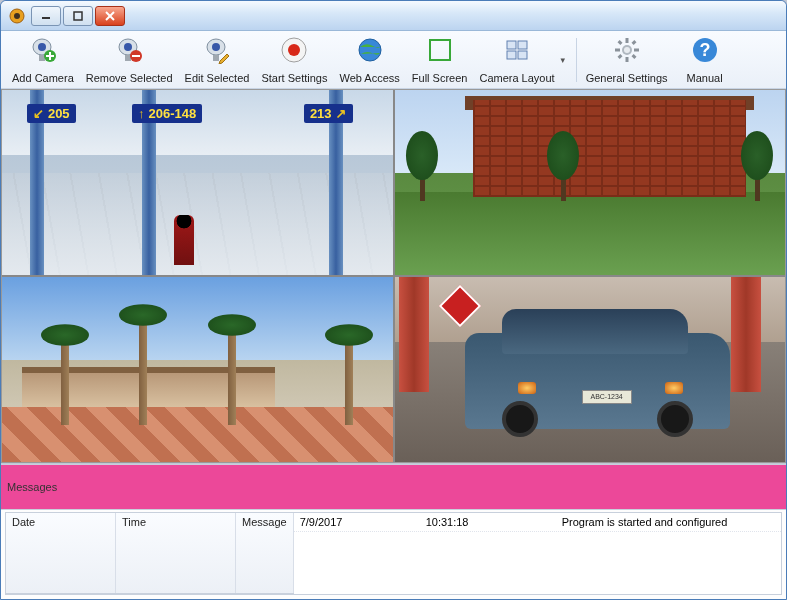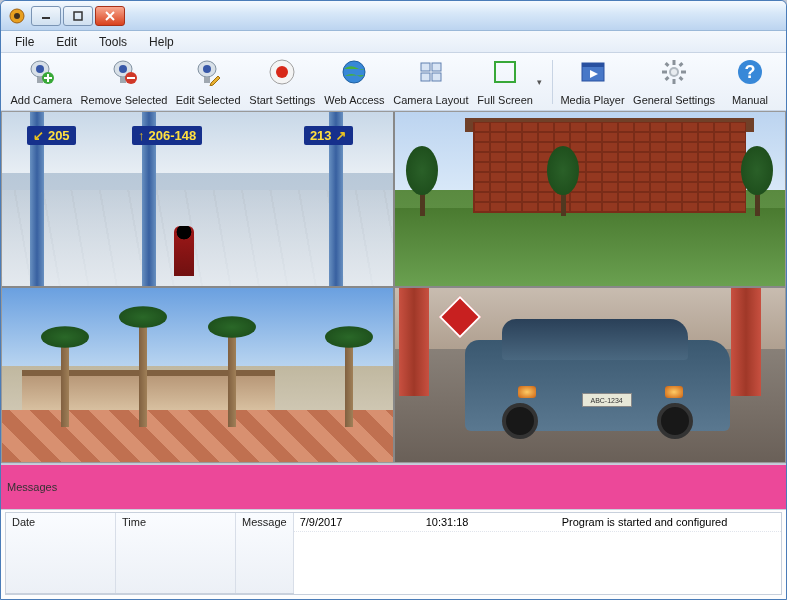--- a/index.html
+++ b/index.html
@@ -190,26 +190,20 @@
       </div>
       <div class="win-btn close">
         <svg width="10" height="10">
             <line x1="1" y1="1" x2="9" y2="9" stroke="#fff" stroke-width="2"></line>
             <line x1="9" y1="1" x2="1" y2="9" stroke="#fff" stroke-width="2"></line>
           </svg>
       </div>
     </div>
   </div>
 
-  <div class="menubar">
-    <div class="menu-item">File</div>
-    <div class="menu-item">Edit</div>
-    <div class="menu-item">Tools</div>
-    <div class="menu-item">Help</div>
-  </div>
 
   <div class="toolbar">
     <div class="tool-btn">
       <span class="tool-icon">
         <svg width="28" height="28" viewBox="0 0 28 28">
             <ellipse cx="13" cy="11" rx="9" ry="8" fill="#d8e0e8" stroke="#8090a0"></ellipse>
             <circle cx="13" cy="11" r="4" fill="#3858a8"></circle>
             <rect x="10" y="19" width="6" height="6" fill="#a0a8b0"></rect>
             <circle cx="21" cy="20" r="6" fill="#38a838"></circle>
             <path d="M21 16v8M17 20h8" stroke="#fff" stroke-width="2"></path>
@@ -257,50 +251,40 @@
             <circle cx="14" cy="14" r="11" fill="#3888d8"></circle>
             <path d="M4 11 Q10 6 17 10 Q22 13 24 11 M5 18 Q11 14 18 18 Q22 20 24 17" fill="#48b040" stroke="none"></path>
             <ellipse cx="14" cy="14" rx="11" ry="11" fill="none" stroke="#2060a0"></ellipse>
           </svg>
       </span>
       <span class="tool-label">Web Access</span>
     </div>
     <div class="tool-btn">
       <span class="tool-icon">
         <svg width="28" height="28" viewBox="0 0 28 28">
+            <rect x="4" y="4" width="20" height="20" fill="none" stroke="#38a838" stroke-width="2"></rect>
+            <path d="M4 10V4h6M24 10V4h-6M4 18v6h6M24 18v6h-6" fill="none" stroke="#38a838" stroke-width="2"></path>
+          </svg>
+      </span>
+      <span class="tool-label">Full Screen</span>
+    </div>
+    <div class="tool-btn">
+      <span class="tool-icon">
+        <svg width="28" height="28" viewBox="0 0 28 28">
             <rect x="4" y="5" width="9" height="8" fill="#d8e4f4" stroke="#6080b0"></rect>
             <rect x="15" y="5" width="9" height="8" fill="#d8e4f4" stroke="#6080b0"></rect>
             <rect x="4" y="15" width="9" height="8" fill="#d8e4f4" stroke="#6080b0"></rect>
             <rect x="15" y="15" width="9" height="8" fill="#d8e4f4" stroke="#6080b0"></rect>
           </svg>
       </span>
       <span class="tool-label">Camera Layout</span>
     </div>
-    <div class="tool-btn">
-      <span class="tool-icon">
-        <svg width="28" height="28" viewBox="0 0 28 28">
-            <rect x="4" y="4" width="20" height="20" fill="none" stroke="#38a838" stroke-width="2"></rect>
-            <path d="M4 10V4h6M24 10V4h-6M4 18v6h6M24 18v6h-6" fill="none" stroke="#38a838" stroke-width="2"></path>
-          </svg>
-      </span>
-      <span class="tool-label">Full Screen</span>
-    </div>
     <div class="drop-arrow">▾</div>
     <div class="tool-sep"></div>
 
-    <div class="tool-btn">
-      <span class="tool-icon">
-        <svg width="28" height="28" viewBox="0 0 28 28">
-            <rect x="3" y="5" width="22" height="18" fill="#4878c8" stroke="#2850a0"></rect>
-            <rect x="3" y="5" width="22" height="4" fill="#2850a0"></rect>
-            <path d="M11 12 L19 16 L11 20 Z" fill="#fff"></path>
-          </svg>
-      </span>
-      <span class="tool-label">Media Player</span>
-    </div>
     <div class="tool-btn">
       <span class="tool-icon">
         <svg width="28" height="28" viewBox="0 0 28 28">
             <circle cx="14" cy="14" r="5" fill="#b0b8c0"></circle>
             <g fill="#8a929a">
               <rect x="12.5" y="2" width="3" height="5"></rect>
               <rect x="12.5" y="21" width="3" height="5"></rect>
               <rect x="2" y="12.5" width="5" height="3"></rect>
               <rect x="21" y="12.5" width="5" height="3"></rect>
               <rect x="5" y="5" width="4" height="3" transform="rotate(45 7 6.5)"></rect>

